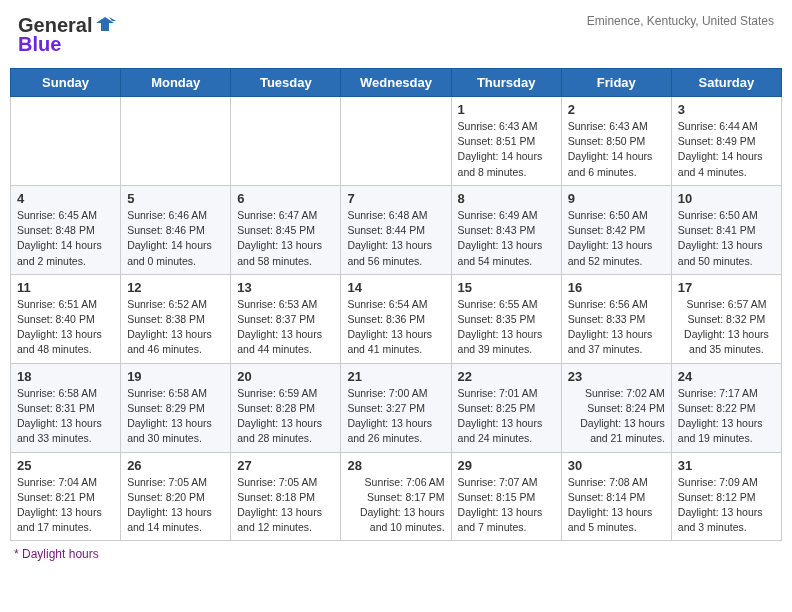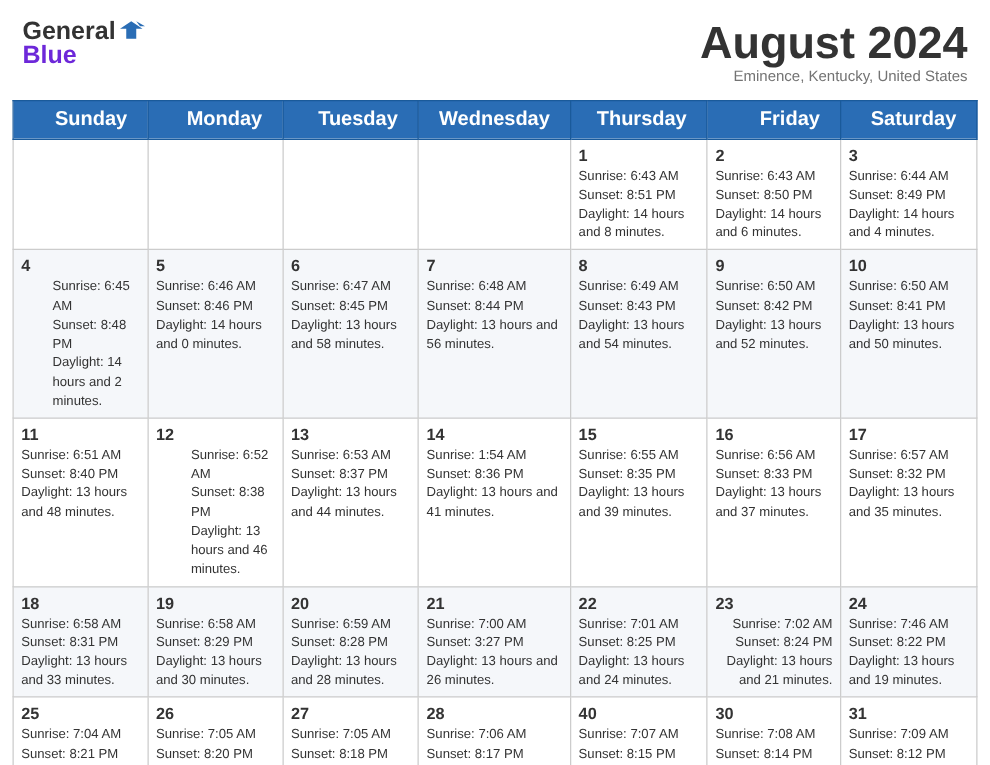--- a/index.html
+++ b/index.html
@@ -36,23 +36,23 @@
       color: #737373;
     }
     .calendar {
       width: 100%;
       border-collapse: collapse;
       border: 1px solid #ccc;
     }
     .calendar th {
       background-color: #2a6db5;
       color: #fff;
-      text-align: right;
-      padding: 6px 16px;
-      font-size: 16px;
+      text-align: center;
+      padding: 6px 2px;
+      font-size: 13px;
       font-weight: bold;
       border: 1px solid #1a5a9a;
     }
     .calendar td {
       width: calc(100% / 7);
       vertical-align: top;
       padding: 5px 6px;
       border: 1px solid #ccc;
       font-size: 11px;
       color: #333;
@@ -95,21 +95,20 @@
     <div style="display:flex;align-items:center;justify-content:center;">
       <span style="font-size:20px;font-weight:bold;color:#333;">General</span>
       <svg width="22" height="22" viewBox="0 0 22 22" style="margin-left:2px;margin-top:-4px;">
         <polygon points="11,4 20,10 15,10 15,18 7,18 7,10 2,10" fill="#2a6db5"></polygon>
         <polygon points="15,4 22,8 18,8" fill="#2a6db5"></polygon>
       </svg>
     </div>
     <span style="font-size:20px;font-weight:bold;color:#6d28d9;margin-top:-4px;">Blue</span>
   </div>
   <div class="title-block">
-    <div class="month-title">August 2024</div>
     <div class="location">Eminence, Kentucky, United States</div>
   </div>
 </div>
 
 <table class="calendar">
   <thead>
     <tr id="header-row">
         <th>Sunday</th>
         <th>Monday</th>
         <th>Tuesday</th>
@@ -140,21 +139,21 @@
         <td>
           <span class="day-num">3</span>
           <div class="day-info" style="white-space: pre-line;">Sunrise: 6:44 AM
 Sunset: 8:49 PM
 Daylight: 14 hours and 4 minutes.</div>
         </td>
       </tr>
       <tr>
         <td>
           <span class="day-num">4</span>
-          <div class="day-info" style="white-space: pre-line; margin-left: 25px;">Sunrise: 6:45 AM
+          <div class="day-info" style="white-space: pre-line;">Sunrise: 6:45 AM
 Sunset: 8:48 PM
 Daylight: 14 hours and 2 minutes.</div>
         </td>
         <td>
           <span class="day-num">5</span>
           <div class="day-info" style="white-space: pre-line;">Sunrise: 6:46 AM
 Sunset: 8:46 PM
 Daylight: 14 hours and 0 minutes.</div>
         </td>
         <td>
@@ -190,51 +189,51 @@
       </tr>
       <tr>
         <td>
           <span class="day-num">11</span>
           <div class="day-info" style="white-space: pre-line;">Sunrise: 6:51 AM
 Sunset: 8:40 PM
 Daylight: 13 hours and 48 minutes.</div>
         </td>
         <td>
           <span class="day-num">12</span>
-          <div class="day-info" style="white-space: pre-line; margin-left: 28px;">Sunrise: 6:52 AM
+          <div class="day-info" style="white-space: pre-line;">Sunrise: 6:52 AM
 Sunset: 8:38 PM
 Daylight: 13 hours and 46 minutes.</div>
         </td>
         <td>
           <span class="day-num">13</span>
           <div class="day-info" style="white-space: pre-line;">Sunrise: 6:53 AM
 Sunset: 8:37 PM
 Daylight: 13 hours and 44 minutes.</div>
         </td>
         <td>
           <span class="day-num">14</span>
-          <div class="day-info" style="white-space: pre-line;">Sunrise: 1:54 AM
+          <div class="day-info" style="white-space: pre-line;">Sunrise: 6:54 AM
 Sunset: 8:36 PM
 Daylight: 13 hours and 41 minutes.</div>
         </td>
         <td>
           <span class="day-num">15</span>
           <div class="day-info" style="white-space: pre-line;">Sunrise: 6:55 AM
 Sunset: 8:35 PM
 Daylight: 13 hours and 39 minutes.</div>
         </td>
         <td>
           <span class="day-num">16</span>
           <div class="day-info" style="white-space: pre-line;">Sunrise: 6:56 AM
 Sunset: 8:33 PM
 Daylight: 13 hours and 37 minutes.</div>
         </td>
         <td>
           <span class="day-num">17</span>
-          <div class="day-info" style="white-space: pre-line;">Sunrise: 6:57 AM
+          <div class="day-info" style="white-space: pre-line; text-align: center;">Sunrise: 6:57 AM
 Sunset: 8:32 PM
 Daylight: 13 hours and 35 minutes.</div>
         </td>
       </tr>
       <tr>
         <td>
           <span class="day-num">18</span>
           <div class="day-info" style="white-space: pre-line;">Sunrise: 6:58 AM
 Sunset: 8:31 PM
 Daylight: 13 hours and 33 minutes.</div>
@@ -264,21 +263,21 @@
 Daylight: 13 hours and 24 minutes.</div>
         </td>
         <td>
           <span class="day-num">23</span>
           <div class="day-info" style="white-space: pre-line; text-align: right;">Sunrise: 7:02 AM
 Sunset: 8:24 PM
 Daylight: 13 hours and 21 minutes.</div>
         </td>
         <td>
           <span class="day-num">24</span>
-          <div class="day-info" style="white-space: pre-line;">Sunrise: 7:46 AM
+          <div class="day-info" style="white-space: pre-line;">Sunrise: 7:17 AM
 Sunset: 8:22 PM
 Daylight: 13 hours and 19 minutes.</div>
         </td>
       </tr>
       <tr>
         <td>
           <span class="day-num">25</span>
           <div class="day-info" style="white-space: pre-line;">Sunrise: 7:04 AM
 Sunset: 8:21 PM
 Daylight: 13 hours and 17 minutes.</div>
@@ -290,26 +289,26 @@
 Daylight: 13 hours and 14 minutes.</div>
         </td>
         <td>
           <span class="day-num">27</span>
           <div class="day-info" style="white-space: pre-line;">Sunrise: 7:05 AM
 Sunset: 8:18 PM
 Daylight: 13 hours and 12 minutes.</div>
         </td>
         <td>
           <span class="day-num">28</span>
-          <div class="day-info" style="white-space: pre-line;">Sunrise: 7:06 AM
+          <div class="day-info" style="white-space: pre-line; text-align: right;">Sunrise: 7:06 AM
 Sunset: 8:17 PM
 Daylight: 13 hours and 10 minutes.</div>
         </td>
         <td>
-          <span class="day-num">40</span>
+          <span class="day-num">29</span>
           <div class="day-info" style="white-space: pre-line;">Sunrise: 7:07 AM
 Sunset: 8:15 PM
 Daylight: 13 hours and 7 minutes.</div>
         </td>
         <td>
           <span class="day-num">30</span>
           <div class="day-info" style="white-space: pre-line;">Sunrise: 7:08 AM
 Sunset: 8:14 PM
 Daylight: 13 hours and 5 minutes.</div>
         </td>

